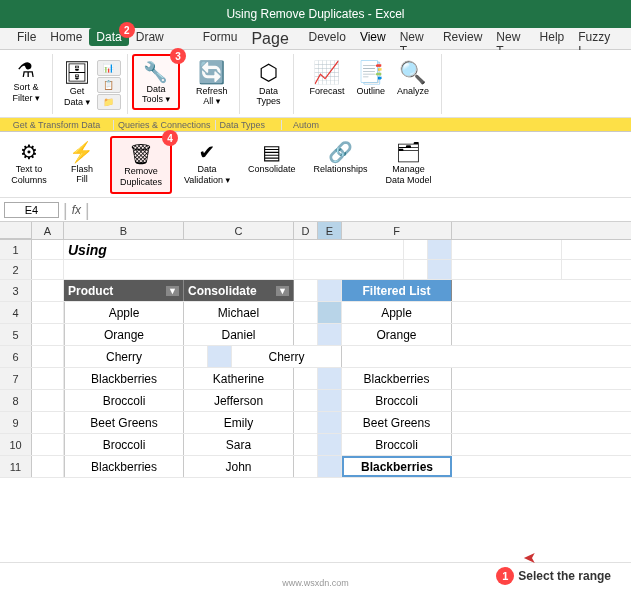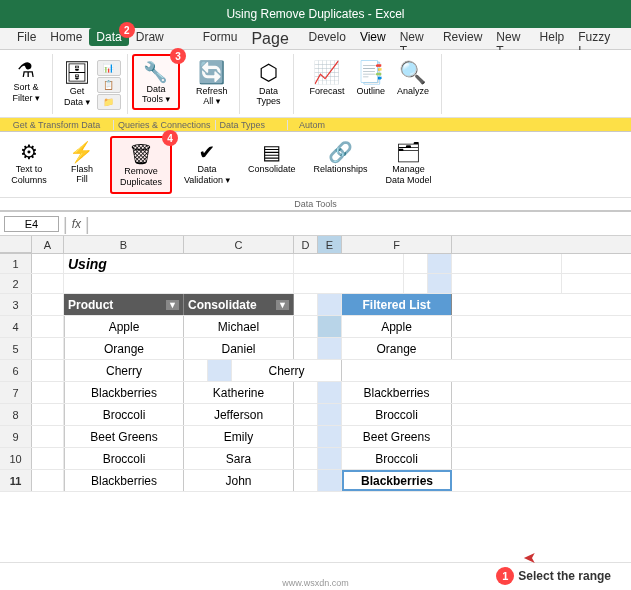--- a/index.html
+++ b/index.html
@@ -84,21 +84,21 @@
       <div style="display:flex;flex-direction:column;align-items:center;cursor:pointer;padding:2px 4px;">
         <span style="font-size:22px;">🔍</span>
         <span style="font-size:9px;text-align:center;">Analyze</span>
       </div>
     </div>
   </div>
 
   <div style="background:#fde047;display:flex;align-items:center;height:14px;padding:0 4px;border-bottom:1px solid #c8c8c8;font-size:9px;color:#666;gap:4px;">
     <span style="min-width:110px;text-align:center;border-right:1px solid #e0e0e0;padding-right:4px;">Get &amp; Transform Data</span>
     <span style="min-width:80px;text-align:center;border-right:1px solid #e0e0e0;padding-right:4px;">Queries &amp; Connections</span>
-    <span style="min-width:60px;text-align:center;border-right:1px solid #e0e0e0;padding-right:22px;">Data Types</span>
+    <span style="min-width:60px;text-align:center;border-right:1px solid #e0e0e0;padding-right:16px;">Data Types</span>
     <span style="min-width:40px;text-align:center;">Autom</span>
   </div>
 
   <div style="background:#fff;display:flex;align-items:flex-start;padding:4px 4px 0 4px;border-bottom:1px solid #e0e0e0;gap:6px;height:66px;">
 
     <div style="display:flex;flex-direction:column;align-items:center;padding:4px 6px;cursor:pointer;border-radius:3px;min-width:50px;">
       <span style="font-size:20px;">⚙</span>
       <span style="font-size:9px;text-align:center;line-height:1.2;">Text to<br>Columns</span>
     </div>
 
@@ -127,23 +127,20 @@
       <span style="font-size:20px;">🔗</span>
       <span style="font-size:9px;text-align:center;">Relationships</span>
     </div>
 
     <div style="display:flex;flex-direction:column;align-items:center;padding:4px 6px;cursor:pointer;border-radius:3px;min-width:52px;">
       <span style="font-size:20px;">🗂</span>
       <span style="font-size:9px;text-align:center;line-height:1.2;">Manage<br>Data Model</span>
     </div>
   </div>
 
-  <div style="background:#fff;display:flex;align-items:center;height:14px;padding:0 4px;border-bottom:2px solid #c8c8c8;font-size:9px;color:#666;">
-    <span style="margin:0 auto;text-align:center;">Data Tools</span>
-  </div>
 
   <div style="display:flex;align-items:center;background:#fff;border-bottom:1px solid #d0d0d0;height:24px;padding:0 4px;gap:4px;">
     <input value="E4" style="width: 55px; border: 1px solid rgb(170, 170, 170); padding: 1px 4px; font-size: 11px; text-align: center; font-family: inherit;">
     <span style="color:#bbb;font-size:18px;line-height:1;">|</span>
     <span style="font-size:12px;color:#555;font-style:italic;">fx</span>
     <span style="color:#bbb;font-size:18px;line-height:1;">|</span>
     <span style="font-size:11px;flex:1;"></span>
   </div>
 
   <div style="flex:1;overflow:hidden;display:flex;flex-direction:column;background:#fff;">
@@ -259,21 +256,21 @@
       <div style="width:32px;min-width:32px;text-align:center;font-size:11px;background:#f2f2f2;border-right:1px solid #c8c8c8;display:flex;align-items:center;justify-content:center;color:#333;">10</div>
       <div style="width:32px;border-right:1px solid #e8e8e8;"></div>
       <div style="width:120px;border-right:1px solid #c8c8c8;font-size:12px;display:flex;align-items:center;justify-content:center;border-left:1px solid #c8c8c8;">Broccoli</div>
       <div style="width:110px;border-right:1px solid #c8c8c8;font-size:12px;display:flex;align-items:center;justify-content:center;">Sara</div>
       <div style="width:24px;border-right:1px solid #e8e8e8;"></div>
       <div style="width:24px;border-right:1px solid #e8e8e8;background:#d6e4f7;"></div>
       <div style="width:110px;border-right:1px solid #c8c8c8;font-size:12px;display:flex;align-items:center;justify-content:center;">Broccoli</div>
     </div>
 
     <div style="display:flex;height:22px;border-bottom:1px solid #e8e8e8;">
-      <div style="width:28px;min-width:32px;text-align:center;font-size:11px;background:#f2f2f2;border-right:1px solid #c8c8c8;display:flex;align-items:center;justify-content:center;color:#333;font-weight:bold;">11</div>
+      <div style="width:28px;min-width:32px;text-align:center;font-size:11px;background:#f2f2f2;border-right:1px solid #c8c8c8;display:flex;align-items:center;justify-content:center;color:#333;">11</div>
       <div style="width:32px;border-right:1px solid #e8e8e8;"></div>
       <div style="width:120px;border-right:1px solid #c8c8c8;font-size:12px;display:flex;align-items:center;justify-content:center;border-left:1px solid #c8c8c8;">Blackberries</div>
       <div style="width:110px;border-right:1px solid #c8c8c8;font-size:12px;display:flex;align-items:center;justify-content:center;">John</div>
       <div style="width:24px;border-right:1px solid #e8e8e8;"></div>
       <div style="width:24px;border-right:1px solid #e8e8e8;background:#d6e4f7;"></div>
       <div style="width:110px;border:2px solid #5a9bd4;font-size:12px;display:flex;align-items:center;justify-content:center;font-weight:bold;">Blackberries</div>
     </div>
 
 
   </div>

